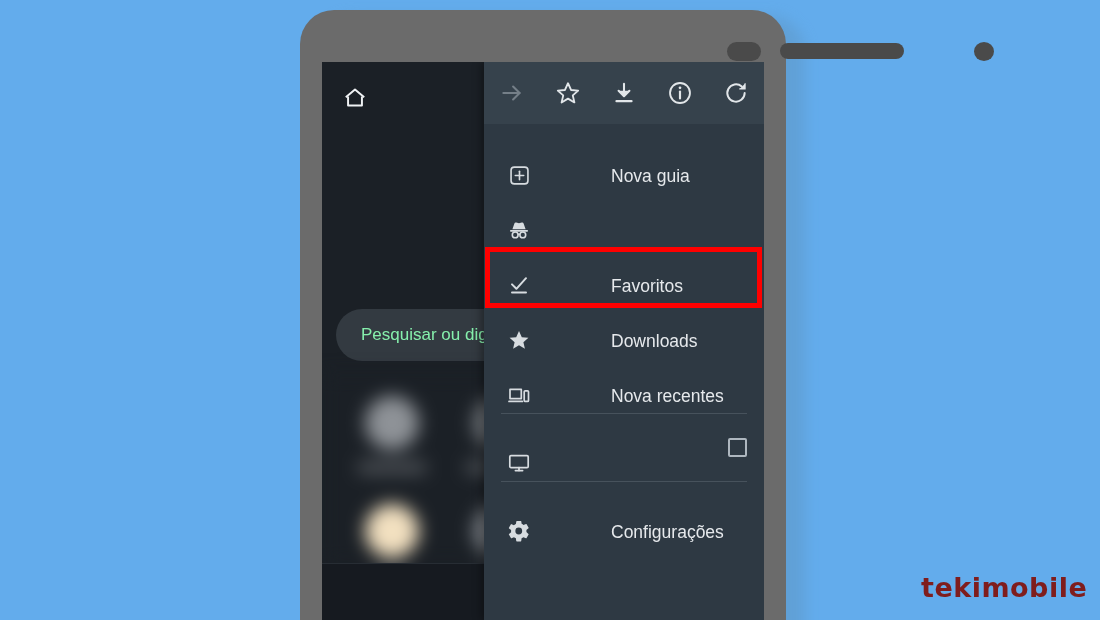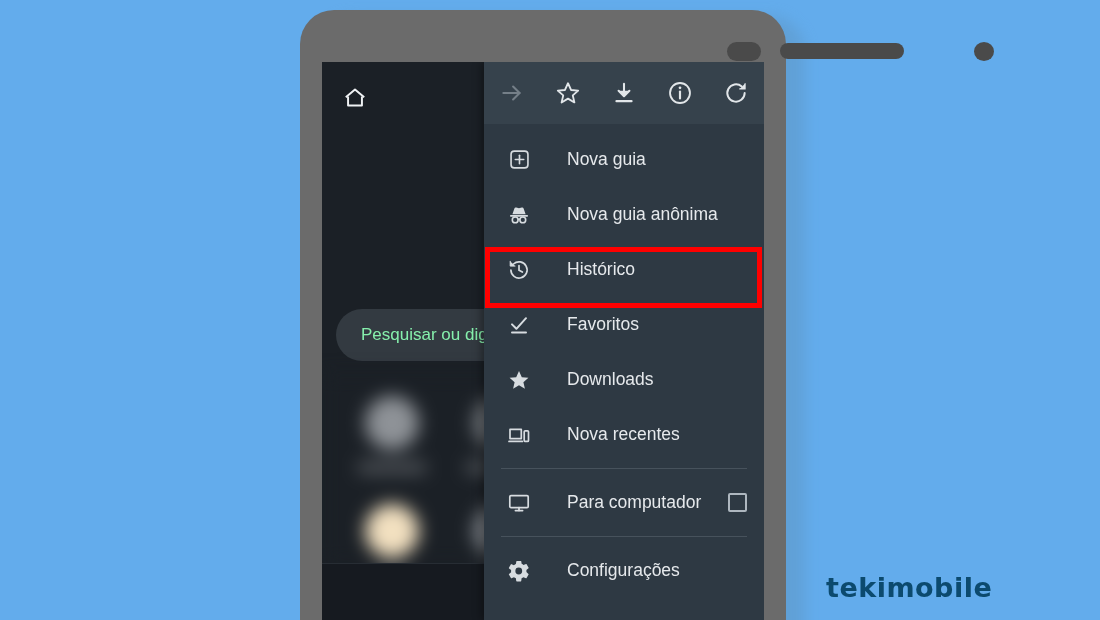--- a/index.html
+++ b/index.html
@@ -139,23 +139,24 @@
     height: 62px;
   }
   .tb-icon svg { display: block; }
 
   #menu-list {
     position: absolute;
     left: 0; top: 62px; right: 0; bottom: 0;
   }
   .mi {
     position: relative;
-    display: flex; align-items: center;
+    display: flex; align-items: flex-end;
     height: 55px;
     padding-left: 23px;
+    gap: 44px;
   }
   .mi .mi-icon {
     width: 24px; height: 24px;
     flex: 0 0 24px;
     display: flex; align-items: center; justify-content: center;
   }
   .mi .mi-label {
     margin-left: 36px;
     color: #E6E9EC;
     font-size: 17.5px;
@@ -182,22 +183,22 @@
     left: 485px; top: 247px;
     width: 277px; height: 61px;
     border: 5px solid #FF0000;
     pointer-events: none;
     z-index: 30;
   }
 
   
   #watermark {
     position: absolute;
-    left: 826px; top: 572px;
-    color: #0c4a6e;
+    left: 921px; top: 572px;
+    color: #7f1d1d;
     font-size: 27px;
     font-weight: bold;
     letter-spacing: .5px;
     font-family: "DejaVu Sans", sans-serif;
   }
 </style>
 </head>
 <body>
 
 <div id="stage">
@@ -306,33 +307,22 @@
         <div class="mi">
           <span class="mi-icon">
             <svg width="24" height="24" viewBox="0 0 24 24" fill="none">
               <path d="M5.4 11.2 L7.4 5.4 C7.7 4.6 8.4 4.2 9.2 4.5 L12 5.3 L14.8 4.5 C15.6 4.2 16.3 4.6 16.6 5.4 L18.6 11.2 Z" fill="#D7DCE0"></path>
               <rect x="3" y="12" width="18" height="1.7" rx=".8" fill="#D7DCE0"></rect>
               <circle cx="8.2" cy="16.9" r="2.9" fill="none" stroke="#D7DCE0" stroke-width="1.6"></circle>
               <circle cx="15.8" cy="16.9" r="2.9" fill="none" stroke="#D7DCE0" stroke-width="1.6"></circle>
               <line x1="11.1" y1="16.3" x2="12.9" y2="16.3" stroke="#D7DCE0" stroke-width="1.5"></line>
             </svg>
           </span>
-          <span class="mi-label">Nova guia anônima</span>
-        </div>
-
-        <div class="mi">
-          <span class="mi-icon">
-            <svg width="24" height="24" viewBox="0 0 24 24" fill="none" stroke="#D7DCE0" stroke-width="1.7" stroke-linecap="round">
-              <path d="M3.9 12a8.1 8.1 0 1 0 2.6-6"></path>
-              <polyline points="3.2,3.3 3.2,8.1 8,8.1" fill="#D7DCE0" stroke="#D7DCE0" stroke-width="1"></polyline>
-              <polyline points="12,7.6 12,12.2 15.4,14.1"></polyline>
-            </svg>
-          </span>
-          <span class="mi-label">Histórico</span>
-        </div>
+        </div>
+
 
         <div class="mi">
           <span class="mi-icon">
             <svg width="24" height="24" viewBox="0 0 24 24" fill="none" stroke="#D7DCE0" stroke-width="2" stroke-linecap="round" stroke-linejoin="round">
               <polyline points="5,11.4 9.4,15.8 19,5.2"></polyline>
               <line x1="5" y1="19.4" x2="19" y2="19.4"></line>
             </svg>
           </span>
           <span class="mi-label">Favoritos</span>
         </div>
@@ -360,21 +350,20 @@
         <div class="sep"></div>
 
         <div class="mi">
           <span class="mi-icon">
             <svg width="24" height="24" viewBox="0 0 24 24" fill="none" stroke="#D7DCE0" stroke-width="1.7" stroke-linejoin="round" stroke-linecap="round">
               <rect x="2.8" y="4.6" width="18.4" height="12" rx="1.2"></rect>
               <line x1="12" y1="16.6" x2="12" y2="19.4"></line>
               <line x1="8.4" y1="19.6" x2="15.6" y2="19.6"></line>
             </svg>
           </span>
-          <span class="mi-label">Para computador</span>
           <span class="mi-check"></span>
         </div>
 
         <div class="sep"></div>
 
         <div class="mi">
           <span class="mi-icon">
             <svg width="24" height="24" viewBox="0 0 24 24">
               <path fill="#D7DCE0" d="M19.4 13.1c.04-.36.06-.72.06-1.1s-.02-.74-.07-1.1l2.1-1.62a.5.5 0 0 0 .12-.64l-2-3.46a.5.5 0 0 0-.6-.22l-2.48 1a7.3 7.3 0 0 0-1.9-1.1l-.37-2.63A.49.49 0 0 0 13.76 2h-4a.49.49 0 0 0-.48.42L8.9 5.05c-.68.28-1.32.66-1.9 1.1l-2.48-1a.49.49 0 0 0-.6.22l-2 3.46a.5.5 0 0 0 .12.64l2.1 1.62c-.05.36-.08.74-.08 1.1s.02.74.07 1.1l-2.1 1.62a.5.5 0 0 0-.12.64l2 3.46c.12.22.38.3.6.22l2.48-1c.58.44 1.2.82 1.9 1.1l.37 2.63c.4.24.24.42.48.42h4c.24 0 .44-.18.48-.42l.37-2.63c.68-.28 1.32-.66 1.9-1.1l2.48 1c.22.08.48 0 .6-.22l2-3.46a.5.5 0 0 0-.12-.64ZM11.76 15.4A3.4 3.4 0 1 1 15.16 12a3.4 3.4 0 0 1-3.4 3.4Z"></path>
             </svg>

